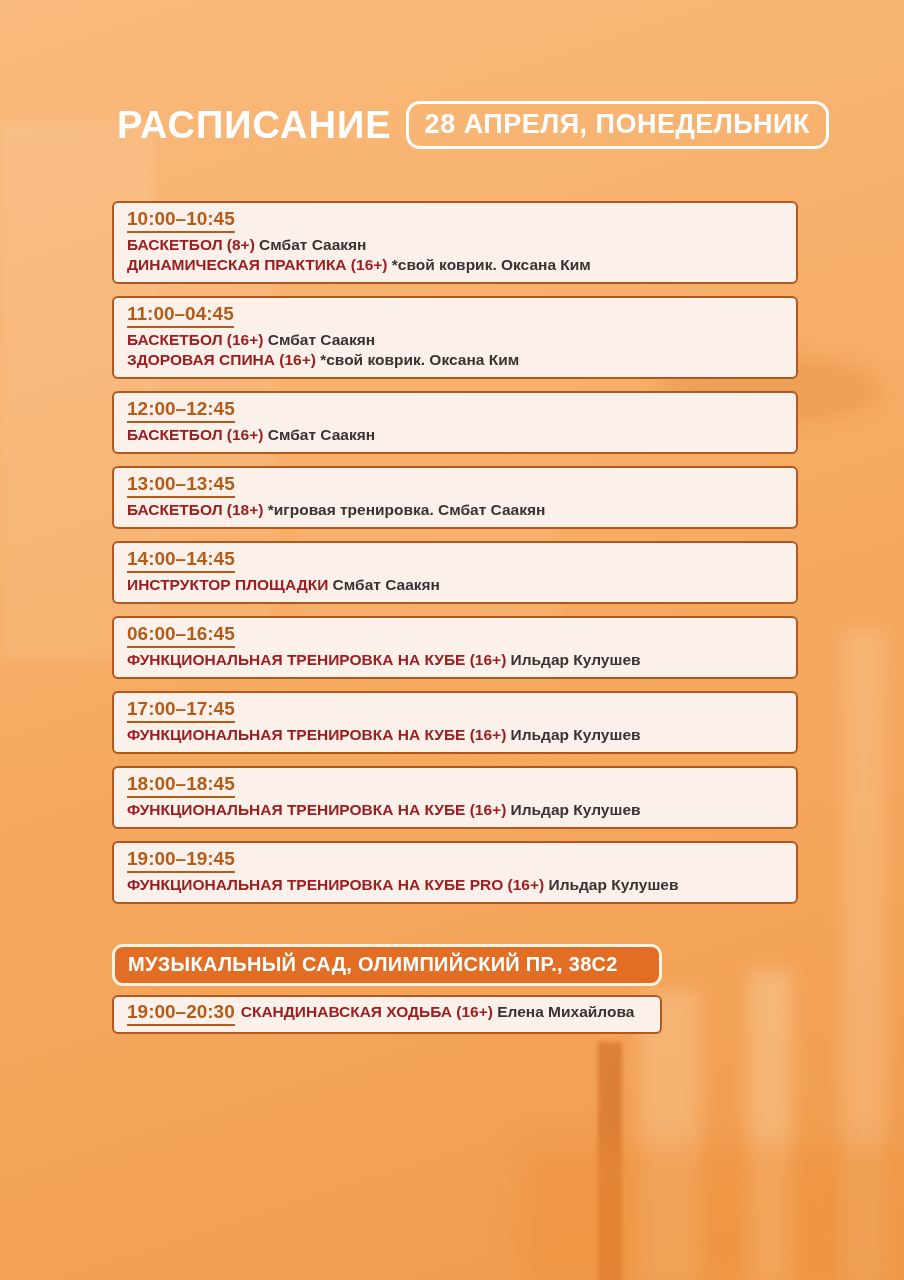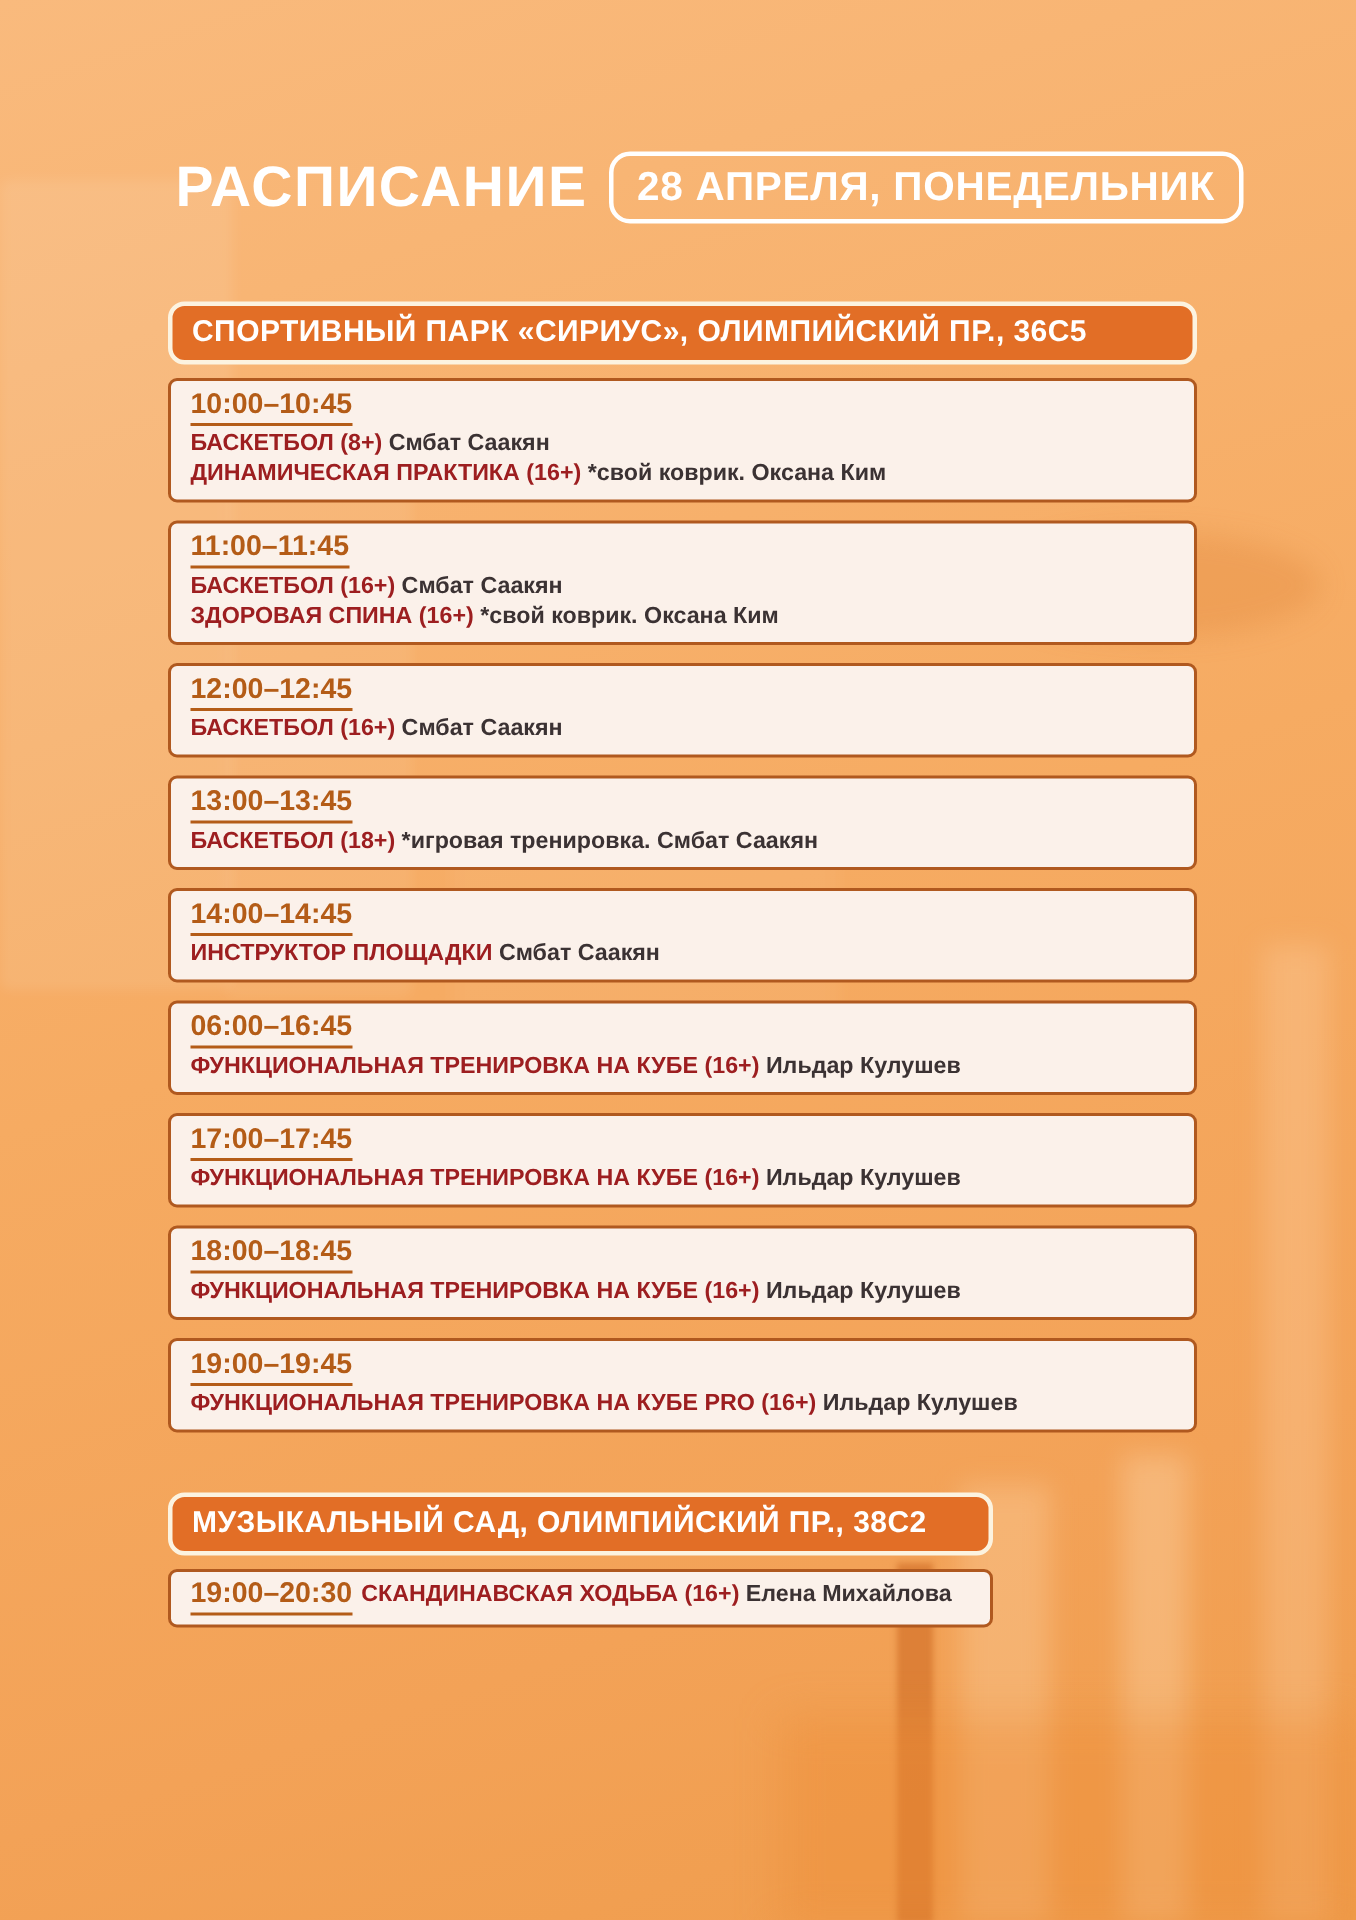--- a/index.html
+++ b/index.html
@@ -63,28 +63,27 @@
 <div class="decor decor-pole"></div>
 <div class="decor decor-ground"></div>
 
 <div class="content">
   <div class="title-row">
     <div class="page-title">РАСПИСАНИЕ</div>
     <div class="date-badge">28 АПРЕЛЯ, ПОНЕДЕЛЬНИК</div>
   </div>
   <div>
       <div class="section">
-        <div class="section-header">СПОРТИВНЫЙ ПАРК «СИРИУС», ОЛИМПИЙСКИЙ ПР., 36С5</div>
         <div class="card">
           <div><span class="slot-time">10:00–10:45</span></div>
           <div class="activity-line"><span class="activity-title">БАСКЕТБОЛ (8+)</span><span class="activity-detail"> Смбат Саакян</span></div>
           <div class="activity-line"><span class="activity-title">ДИНАМИЧЕСКАЯ ПРАКТИКА (16+)</span><span class="activity-detail"> *свой коврик. Оксана Ким</span></div>
         </div>
         <div class="card">
-          <div><span class="slot-time">11:00–11:45</span></div>
+          <div><span class="slot-time">11:00–04:45</span></div>
           <div class="activity-line"><span class="activity-title">БАСКЕТБОЛ (16+)</span><span class="activity-detail"> Смбат Саакян</span></div>
           <div class="activity-line"><span class="activity-title">ЗДОРОВАЯ СПИНА (16+)</span><span class="activity-detail"> *свой коврик. Оксана Ким</span></div>
         </div>
         <div class="card">
           <div><span class="slot-time">12:00–12:45</span></div>
           <div class="activity-line"><span class="activity-title">БАСКЕТБОЛ (16+)</span><span class="activity-detail"> Смбат Саакян</span></div>
         </div>
         <div class="card">
           <div><span class="slot-time">13:00–13:45</span></div>
           <div class="activity-line"><span class="activity-title">БАСКЕТБОЛ (18+)</span><span class="activity-detail"> *игровая тренировка. Смбат Саакян</span></div>

